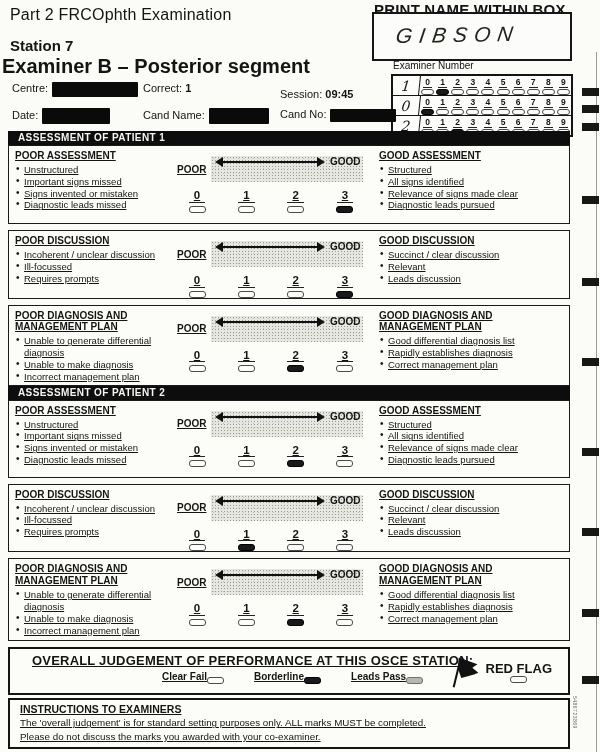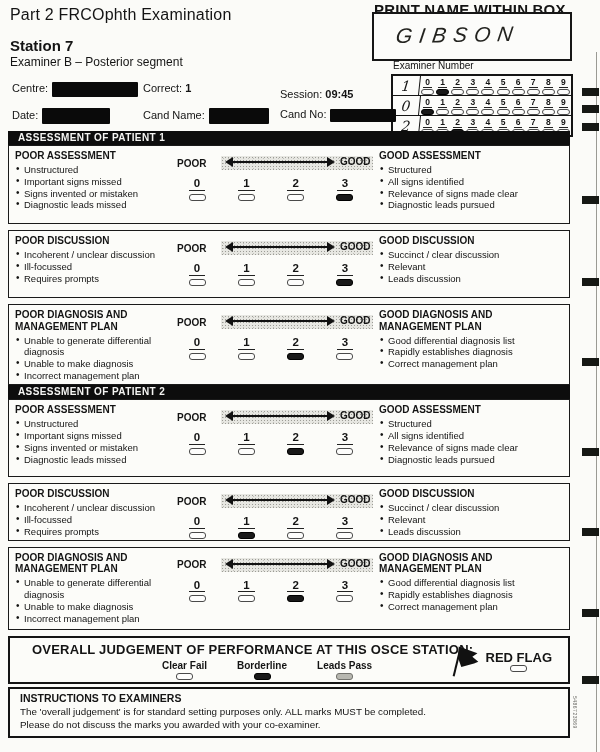--- a/index.html
+++ b/index.html
@@ -3,21 +3,21 @@
 <meta charset="utf-8">
 <style>
   html,body{margin:0;padding:0;background:#ffffff;}
   .page{position:relative;width:600px;height:752px;background:#fbfbf8;overflow:hidden;
         font-family:"Liberation Sans","DejaVu Sans",sans-serif;color:#141414;padding-left:12px;}
 
   
   .abs{position:absolute;}
   .form-title{left:10px;top:6px;font-size:16px;letter-spacing:.2px;}
   .station{left:10px;top:37px;font-size:15px;font-weight:bold;}
-  .examiner-line{left:10px;top:55px;font-size:12px;font-weight:normal;}
+  .examiner-line{left:2px;top:55px;font-size:20px;font-weight:bold;}
   .print-label{left:374px;top:1px;font-size:15px;font-weight:bold;letter-spacing:.2px;}
   .name-box{left:372px;top:12px;width:196px;height:45px;border:2px solid #161616;background:#fcfcfa;}
   .handwritten-name{position:absolute;left:22px;top:9px;font-size:21px;letter-spacing:7px;
         font-style:italic;transform:rotate(-1deg) skewX(-9deg);color:#23231f;}
   .exnum-label{left:393px;top:60px;font-size:10px;}
 
   .meta-item{font-size:11px;white-space:nowrap;}
   .meta-item b{font-weight:bold;}
   .redact{display:inline-block;background:#0a0a0a;vertical-align:middle;border-radius:1px;margin-left:4px;}
 
@@ -29,52 +29,52 @@
           font-size:14px;font-style:italic;font-family:"DejaVu Serif",serif;transform:skewX(-6deg);}
   .exdigits{flex:1;display:flex;justify-content:space-around;align-items:flex-start;padding-top:2px;}
   .exd{display:flex;flex-direction:column;align-items:center;width:13px;}
   .exd .dg{font-size:8.5px;font-weight:bold;line-height:1.05;border-bottom:1px solid #222;padding:0 2px;}
   .bubble{width:15px;height:5px;border:1px solid #4a4a4a;border-radius:3px;background:#fdfdfc;}
   .exd .bubble{width:11px;height:4px;margin-top:1px;}
   .bubble.filled{background:#191919;border-color:#000;}
   .bubble.faint{background:#b7b7b0;border-color:#71716c;}
 
   
-  .content{position:absolute;left:8px;top:131px;width:562px;}
+  .content{position:absolute;left:8px;top:131px;width:562px;text-decoration:underline;}
   .banner{height:14px;background:#0d0d0d;color:#f4f4f2;font-size:10px;font-weight:bold;
           letter-spacing:.4px;padding:1px 0 0 10px;box-sizing:border-box;}
   .section-box{border:1.5px solid #1a1a1a;background:#fcfcf9;display:flex;box-sizing:border-box;margin-bottom:6px;justify-content:center;}
   .col-poor{width:164px;flex:none;padding:4px 2px 2px 6px;box-sizing:border-box;}
   .col-scale{width:202px;flex:none;padding-top:10px;box-sizing:border-box;}
   .col-good{flex:1;padding:4px 4px 2px 4px;box-sizing:border-box;}
   .sec-title{font-size:10px;font-weight:bold;line-height:1.18;margin:0 0 2px 0;}
   .pts{margin:0;padding:0;list-style:none;}
   .pts li{font-size:9.5px;line-height:1.25;padding-left:9px;position:relative;}
   .pts li::before{content:"•";position:absolute;left:1px;top:-1px;font-size:10px;}
 
   .scale-line{display:flex;align-items:center;padding-left:4px;}
   .poor-lbl,.good-lbl{font-size:10px;font-weight:bold;}
-  .scalebar{position:relative;width:152px;height:14px;margin-left:15px;background-color:#e7e7e2;
+  .scalebar{position:relative;width:152px;height:26px;margin-left:5px;background-color:#e7e7e2;
             background-image:radial-gradient(#9c9c96 .5px,transparent .6px),radial-gradient(#c0c0ba .5px,transparent .6px);
             background-size:3px 3px,5px 5px;}
   .good-lbl{position:absolute;right:3px;top:0;}
   .arrow{position:absolute;left:6px;right:40px;top:5px;height:2px;background:#111;}
   .arrow::before{content:"";position:absolute;left:-7px;top:-4px;border:5px solid transparent;border-right:8px solid #111;}
   .arrow::after{content:"";position:absolute;right:-7px;top:-4px;border:5px solid transparent;border-left:8px solid #111;}
   .marks{display:flex;justify-content:space-between;padding:7px 18px 0 12px;}
   .mark{display:flex;flex-direction:column;align-items:center;width:24px;}
   .mark .dg{font-size:11.5px;font-weight:bold;line-height:1.1;border-bottom:1.5px solid #222;padding:0 5px;}
   .mark .bubble{margin-top:3px;}
 
   
   .overall-box{border:2px solid #141414;background:#fcfcf9;position:relative;
                min-height:48px;box-sizing:border-box;padding:4px 8px 2px 22px;margin-bottom:3px;}
   .overall-title{font-size:13px;font-weight:bold;letter-spacing:.2px;}
   .options{display:flex;gap:30px;margin:3px 0 0 130px;}
-  .option{display:flex;flex-direction:column;align-items:center;}
+  .option{display:flex;flex-direction:row;align-items:flex-end;}
   .option .lbl{font-size:10px;font-weight:bold;margin-bottom:2px;}
   .redflag{position:absolute;right:16px;top:6px;display:flex;align-items:center;gap:5px;}
   .rf-col{display:flex;flex-direction:column;align-items:center;}
   .rf-lbl{font-size:13px;font-weight:bold;margin-bottom:0;}
 
   .instructions-box{border:2px solid #141414;background:#fcfcf9;box-sizing:border-box;
                     min-height:51px;padding:3px 10px 4px 10px;}
   .instr-title{font-size:10.5px;font-weight:bold;margin:0 0 1px 0;}
   .instr-line{font-size:9.8px;line-height:1.38;margin:0;}
 

